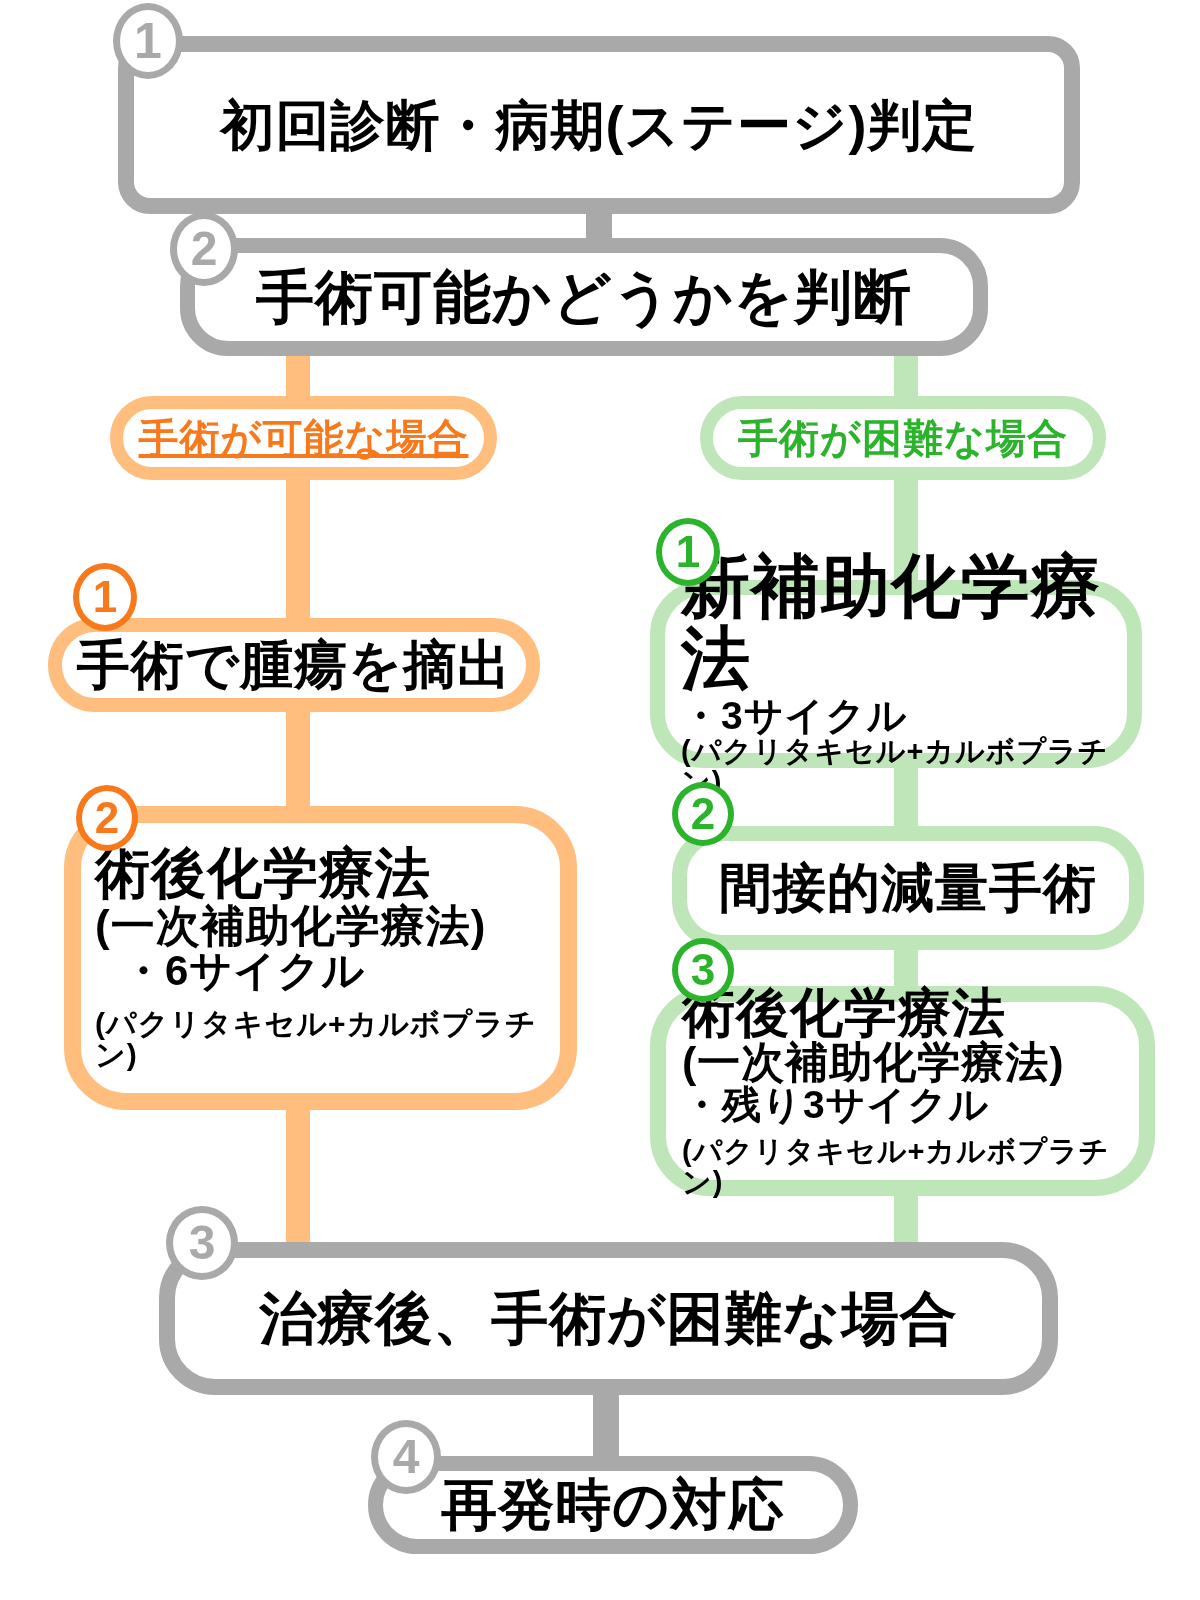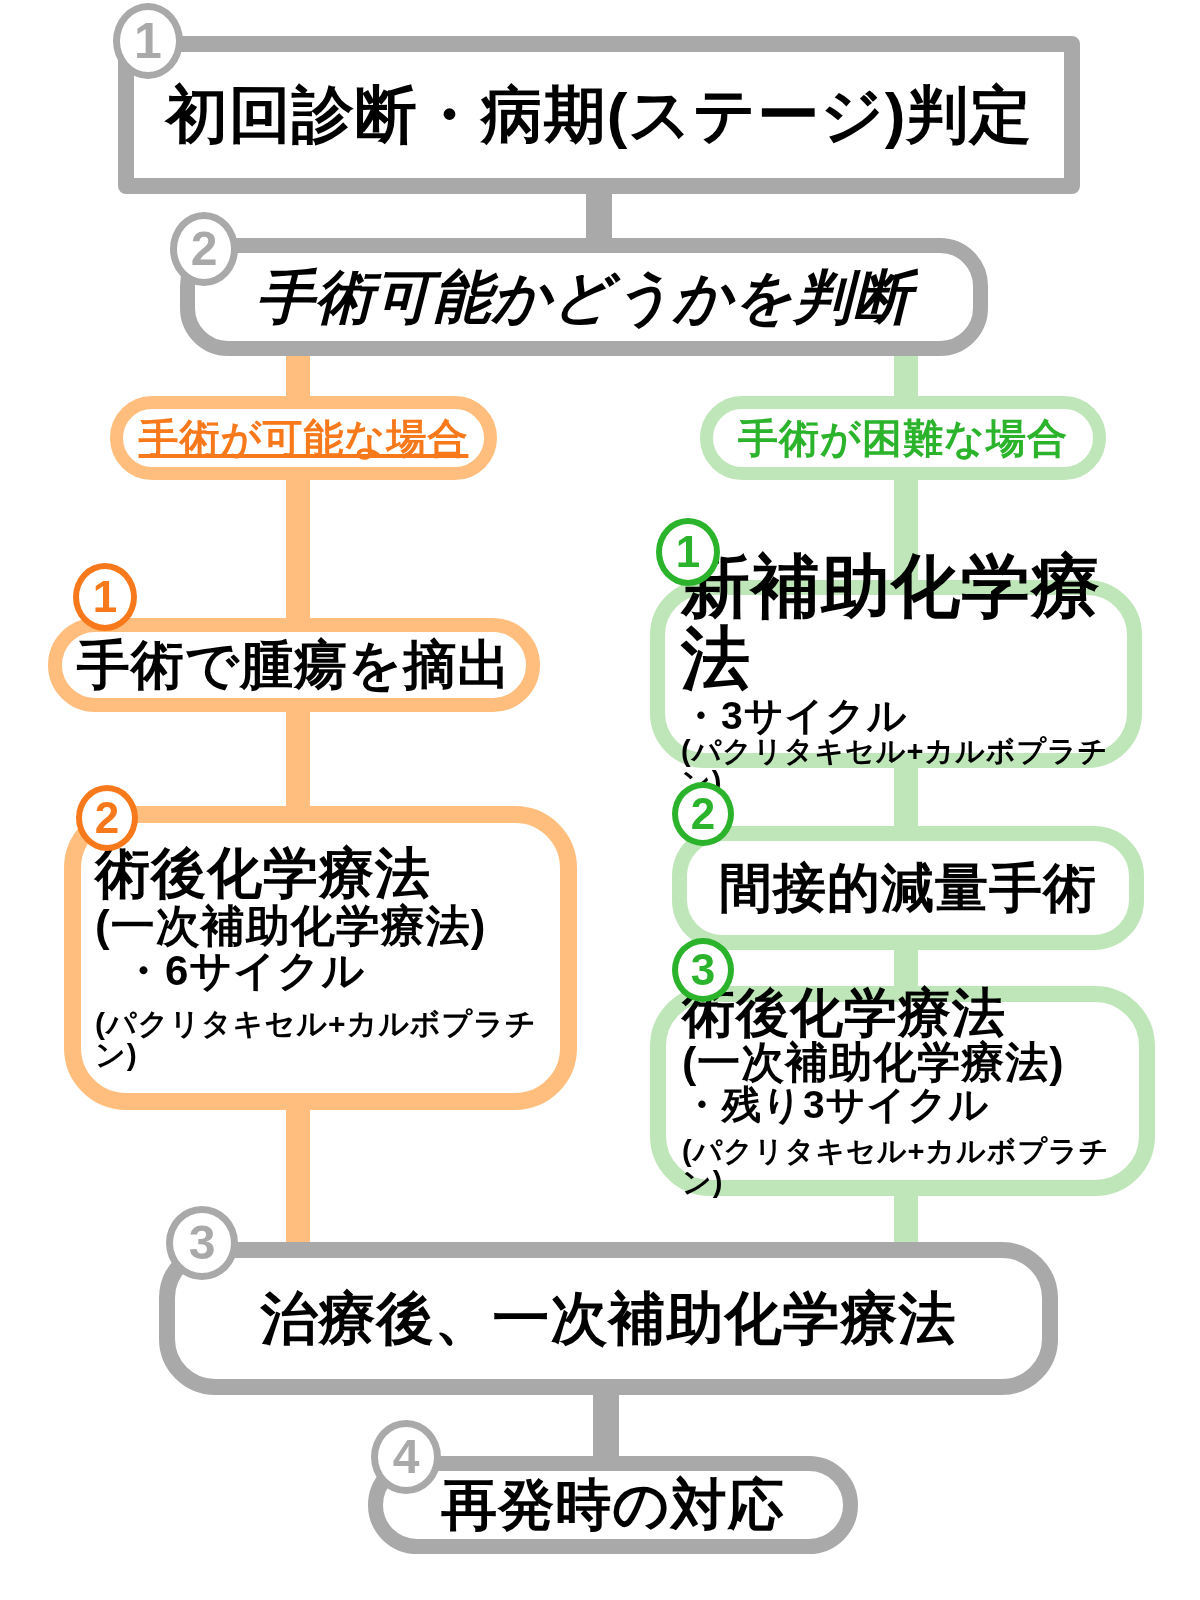--- a/index.html
+++ b/index.html
@@ -52,26 +52,26 @@
   <div class="conn orange" style="left:286px;top:475px;width:24px;height:150px;"></div>
   <div class="conn orange" style="left:286px;top:708px;width:24px;height:104px;"></div>
   <div class="conn orange" style="left:286px;top:1104px;width:24px;height:144px;"></div>
   <div class="conn green" style="left:894px;top:475px;width:24px;height:112px;"></div>
   <div class="conn green" style="left:894px;top:762px;width:24px;height:70px;"></div>
   <div class="conn green" style="left:894px;top:928px;width:24px;height:64px;"></div>
   <div class="conn green" style="left:894px;top:1190px;width:24px;height:58px;"></div>
   <div class="conn gray" style="left:593px;top:1390px;width:26px;height:72px;"></div>
 
   <div class="badge gray" style="left:113px;top:3px;width:70px;height:76px;font-size:50px;">1</div>
-  <div class="box gray" style="left:118px;top:36px;width:962px;height:158px;border-radius:8px;font-size:62px;">
+  <div class="box gray" style="left:118px;top:36px;width:962px;height:178px;border-radius:32px;font-size:54px;">
     <span>初回診断・病期(ステージ)判定</span>
   </div>
 
   <div class="badge gray" style="left:170px;top:212px;width:68px;height:74px;font-size:48px;">2</div>
-  <div class="box gray" style="left:180px;top:238px;width:808px;height:118px;border:15px solid var(--gray);border-radius:48px;font-size:58px;font-style:italic;">
+  <div class="box gray" style="left:180px;top:238px;width:808px;height:118px;border:15px solid var(--gray);border-radius:48px;font-size:58px;">
     <span>手術可能かどうかを判断</span>
   </div>
 
   <div class="cond-label orange-text" style="left:110px;top:396px;width:387px;height:84px;">
     <span>手術が可能な場合</span>
   </div>
   <div class="cond-label green-text" style="left:700px;top:396px;width:406px;height:84px;">
     <span>手術が困難な場合</span>
   </div>
 
@@ -103,21 +103,21 @@
   <div class="badge green" style="left:672px;top:938px;width:62px;height:64px;font-size:44px;">3</div>
   <div class="box green multi" style="left:650px;top:986px;width:505px;height:210px;border:16px solid var(--green-light);border-radius:60px;padding-left:16px;">
     <div style="font-size:53px;">術後化学療法</div>
     <div style="font-size:43px;">(一次補助化学療法)</div>
     <div style="font-size:39px;">・残り3サイクル</div>
     <div style="font-size:29px;margin-top:10px;">(パクリタキセル+カルボプラチン)</div>
   </div>
 
   <div class="badge gray" style="left:166px;top:1206px;width:72px;height:74px;font-size:48px;">3</div>
   <div class="box gray" style="left:159px;top:1242px;width:899px;height:153px;border-radius:56px;font-size:57px;">
-    <span>治療後、一次補助化学療法</span>
+    <span>治療後、手術が困難な場合</span>
   </div>
 
   <div class="badge gray" style="left:371px;top:1420px;width:70px;height:74px;font-size:48px;">4</div>
   <div class="box gray" style="left:368px;top:1456px;width:490px;height:98px;border:15px solid var(--gray);border-radius:50px;font-size:56px;">
     <span>再発時の対応</span>
   </div>
 
 </div>
 
 </body></html>

